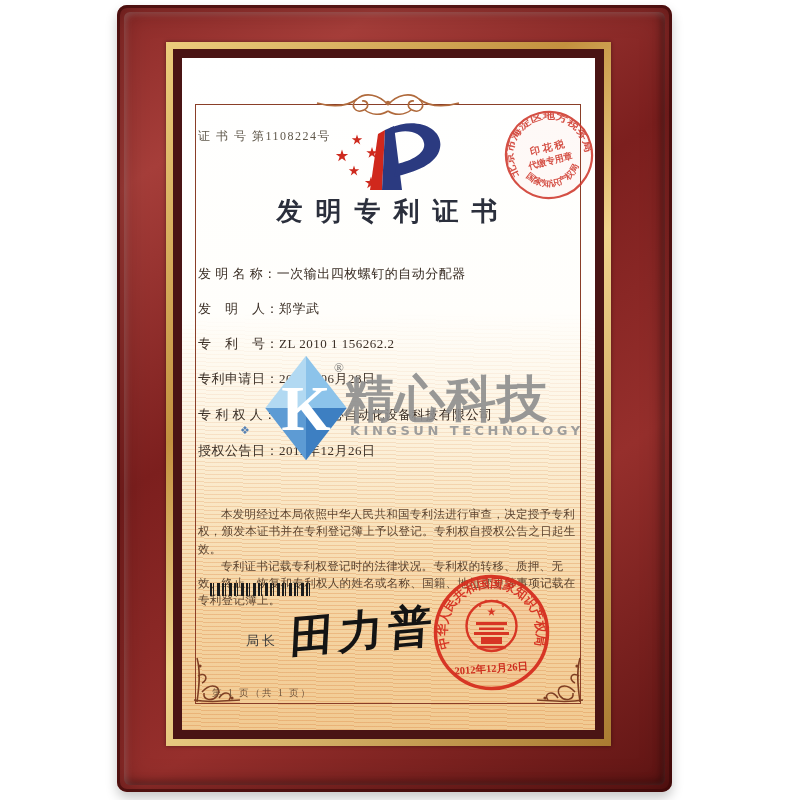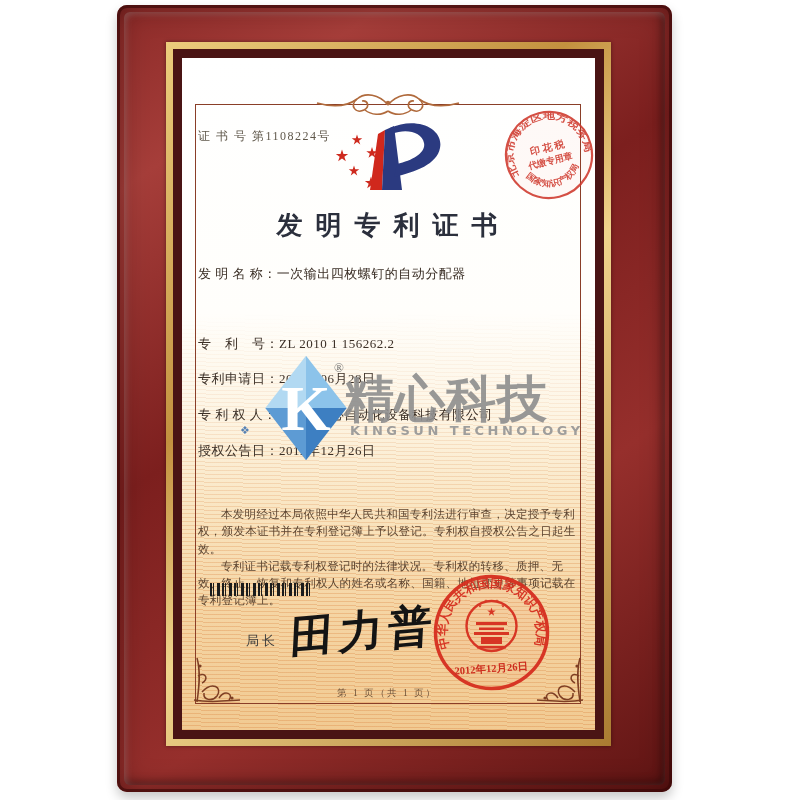--- a/index.html
+++ b/index.html
@@ -20,32 +20,32 @@
   .paper{position:relative;width:100%;height:100%;overflow:hidden;
          background:linear-gradient(180deg,#ffffff 0%,#fffefb 38%,#fdf4e2 54%,#f9e4bf 68%,#f5d5a4 82%,#f1ca92 100%);text-decoration:underline;}
   .guilloche{position:absolute;inset:0;z-index:0;
          background-image:repeating-linear-gradient(1.5deg, rgba(214,118,48,.28) 0px, rgba(214,118,48,.28) 1px, rgba(255,255,255,0) 1px, rgba(255,255,255,0) 4px);
          -webkit-mask-image:linear-gradient(to bottom,transparent 0%,transparent 38%,rgba(0,0,0,.55) 58%,#000 78%);
          mask-image:linear-gradient(to bottom,transparent 0%,transparent 38%,rgba(0,0,0,.55) 58%,#000 78%);}
   .inner-border{position:absolute;left:13px;top:46px;width:384px;height:598px;z-index:1;
          border:1.5px solid #8a3e28;}
   
   .cert-no{left:16px;top:70px;font-size:12px;letter-spacing:1.5px;color:#5f574a;z-index:2;}
-  .title{left:13px;top:150px;width:384px;text-align:center;font-size:26px;font-weight:bold;
+  .title{left:13px;top:136px;width:384px;text-align:center;font-size:26px;font-weight:bold;
          letter-spacing:13px;padding-left:13px;box-sizing:border-box;color:#2b2f3c;z-index:2;}
   .field{left:16px;width:380px;font-size:13px;color:#3b2f26;letter-spacing:.5px;z-index:2;white-space:nowrap;}
   .field .lab{color:#3b2f26;margin-top:17px;}
   .body-text{left:16px;top:400px;width:382px;z-index:2;margin-top:48px;}
   .body-text p{margin:0;font-size:11.5px;line-height:1.5;color:#5c4430;text-indent:2em;letter-spacing:.3px;}
   .barcode{left:28px;top:525px;width:103px;height:13px;z-index:2;
          background:repeating-linear-gradient(90deg,#1c1c1c 0 2px,transparent 2px 3px,#1c1c1c 3px 4px,transparent 4px 7px,#1c1c1c 7px 10px,transparent 10px 12px);}
   .director{left:64px;top:574px;font-size:13px;letter-spacing:3px;color:#3c3c3c;z-index:2;}
   .signature{left:108px;top:544px;font-size:44px;font-weight:bold;color:#141414;letter-spacing:5px;
          transform:rotate(-5deg) skewX(-8deg);z-index:2;}
-  .footer{left:13px;top:629px;width:384px;text-align:center;font-size:9.5px;letter-spacing:2px;color:#6e523a;z-index:2;}
+  .footer{left:13px;top:629px;width:384px;text-align:left;font-size:9.5px;letter-spacing:2px;color:#6e523a;z-index:2;padding-left:17px;}
   
   .wm{z-index:5;}
   .wm-cn{left:162px;top:316px;font-size:50px;line-height:1;font-weight:bold;color:#8e8e8e;
          font-family:"DejaVu Sans","Liberation Sans",sans-serif;letter-spacing:1px;opacity:.9;}
   .wm-en{left:168px;top:365px;font-size:13px;font-weight:bold;letter-spacing:3.5px;color:#979797;
          font-family:"DejaVu Sans","Liberation Sans",sans-serif;opacity:.92;}
   .wm-reg{left:152px;top:302px;font-size:13px;color:#6a6a6a;opacity:.9;}
   .wm-mark{left:58px;top:366px;font-size:11px;color:#3a6fae;opacity:.85;}
   .seal{z-index:6;}
   svg text{font-family:"Liberation Serif","DejaVu Serif",serif;}
@@ -111,20 +111,21 @@
               <use href="#star" transform="translate(43,61) scale(6.5)"></use>
             </g>
             <polygon points="50,12 57,8 54,68 42,68" fill="#d0281c"></polygon>
             <polygon points="57,8 66,4 74,68 54,68" fill="#2b3a80"></polygon>
             <path d="M62,6 C88,-6 116,6 112,26 C109,42 88,50 66,55 L69,42 C86,38 98,30 96,21 C94,10 78,6 64,12 Z" fill="#2b3a80"></path>
           </svg>
 
           <div class="abs title">发明专利证书</div>
 
           <div class="abs field" style="top:207px;"><span class="lab">发 明 名 称：</span><span>一次输出四枚螺钉的自动分配器</span></div>
+          <div class="abs field" style="top:242px;"><span class="lab">发　明　人：</span><span>郑学武</span></div>
           <div class="abs field" style="top:277px;"><span class="lab">专　利　号：</span><span>ZL 2010 1 156262.2</span></div>
           <div class="abs field" style="top:312px;"><span class="lab">专利申请日：</span><span>2010年06月28日</span></div>
           <div class="abs field" style="top:348px;"><span class="lab">专 利 权 人：</span><span>东莞市精心自动化设备科技有限公司</span></div>
           <div class="abs field" style="top:384px;"><span class="lab">授权公告日：</span><span>2012年12月26日</span></div>
 
           <div class="abs body-text">
             <p>本发明经过本局依照中华人民共和国专利法进行审查，决定授予专利权，颁发本证书并在专利登记簿上予以登记。专利权自授权公告之日起生效。</p>
             <p>专利证书记载专利权登记时的法律状况。专利权的转移、质押、无效、终止、恢复和专利权人的姓名或名称、国籍、地址变更等事项记载在专利登记簿上。</p>
           </div>
 

